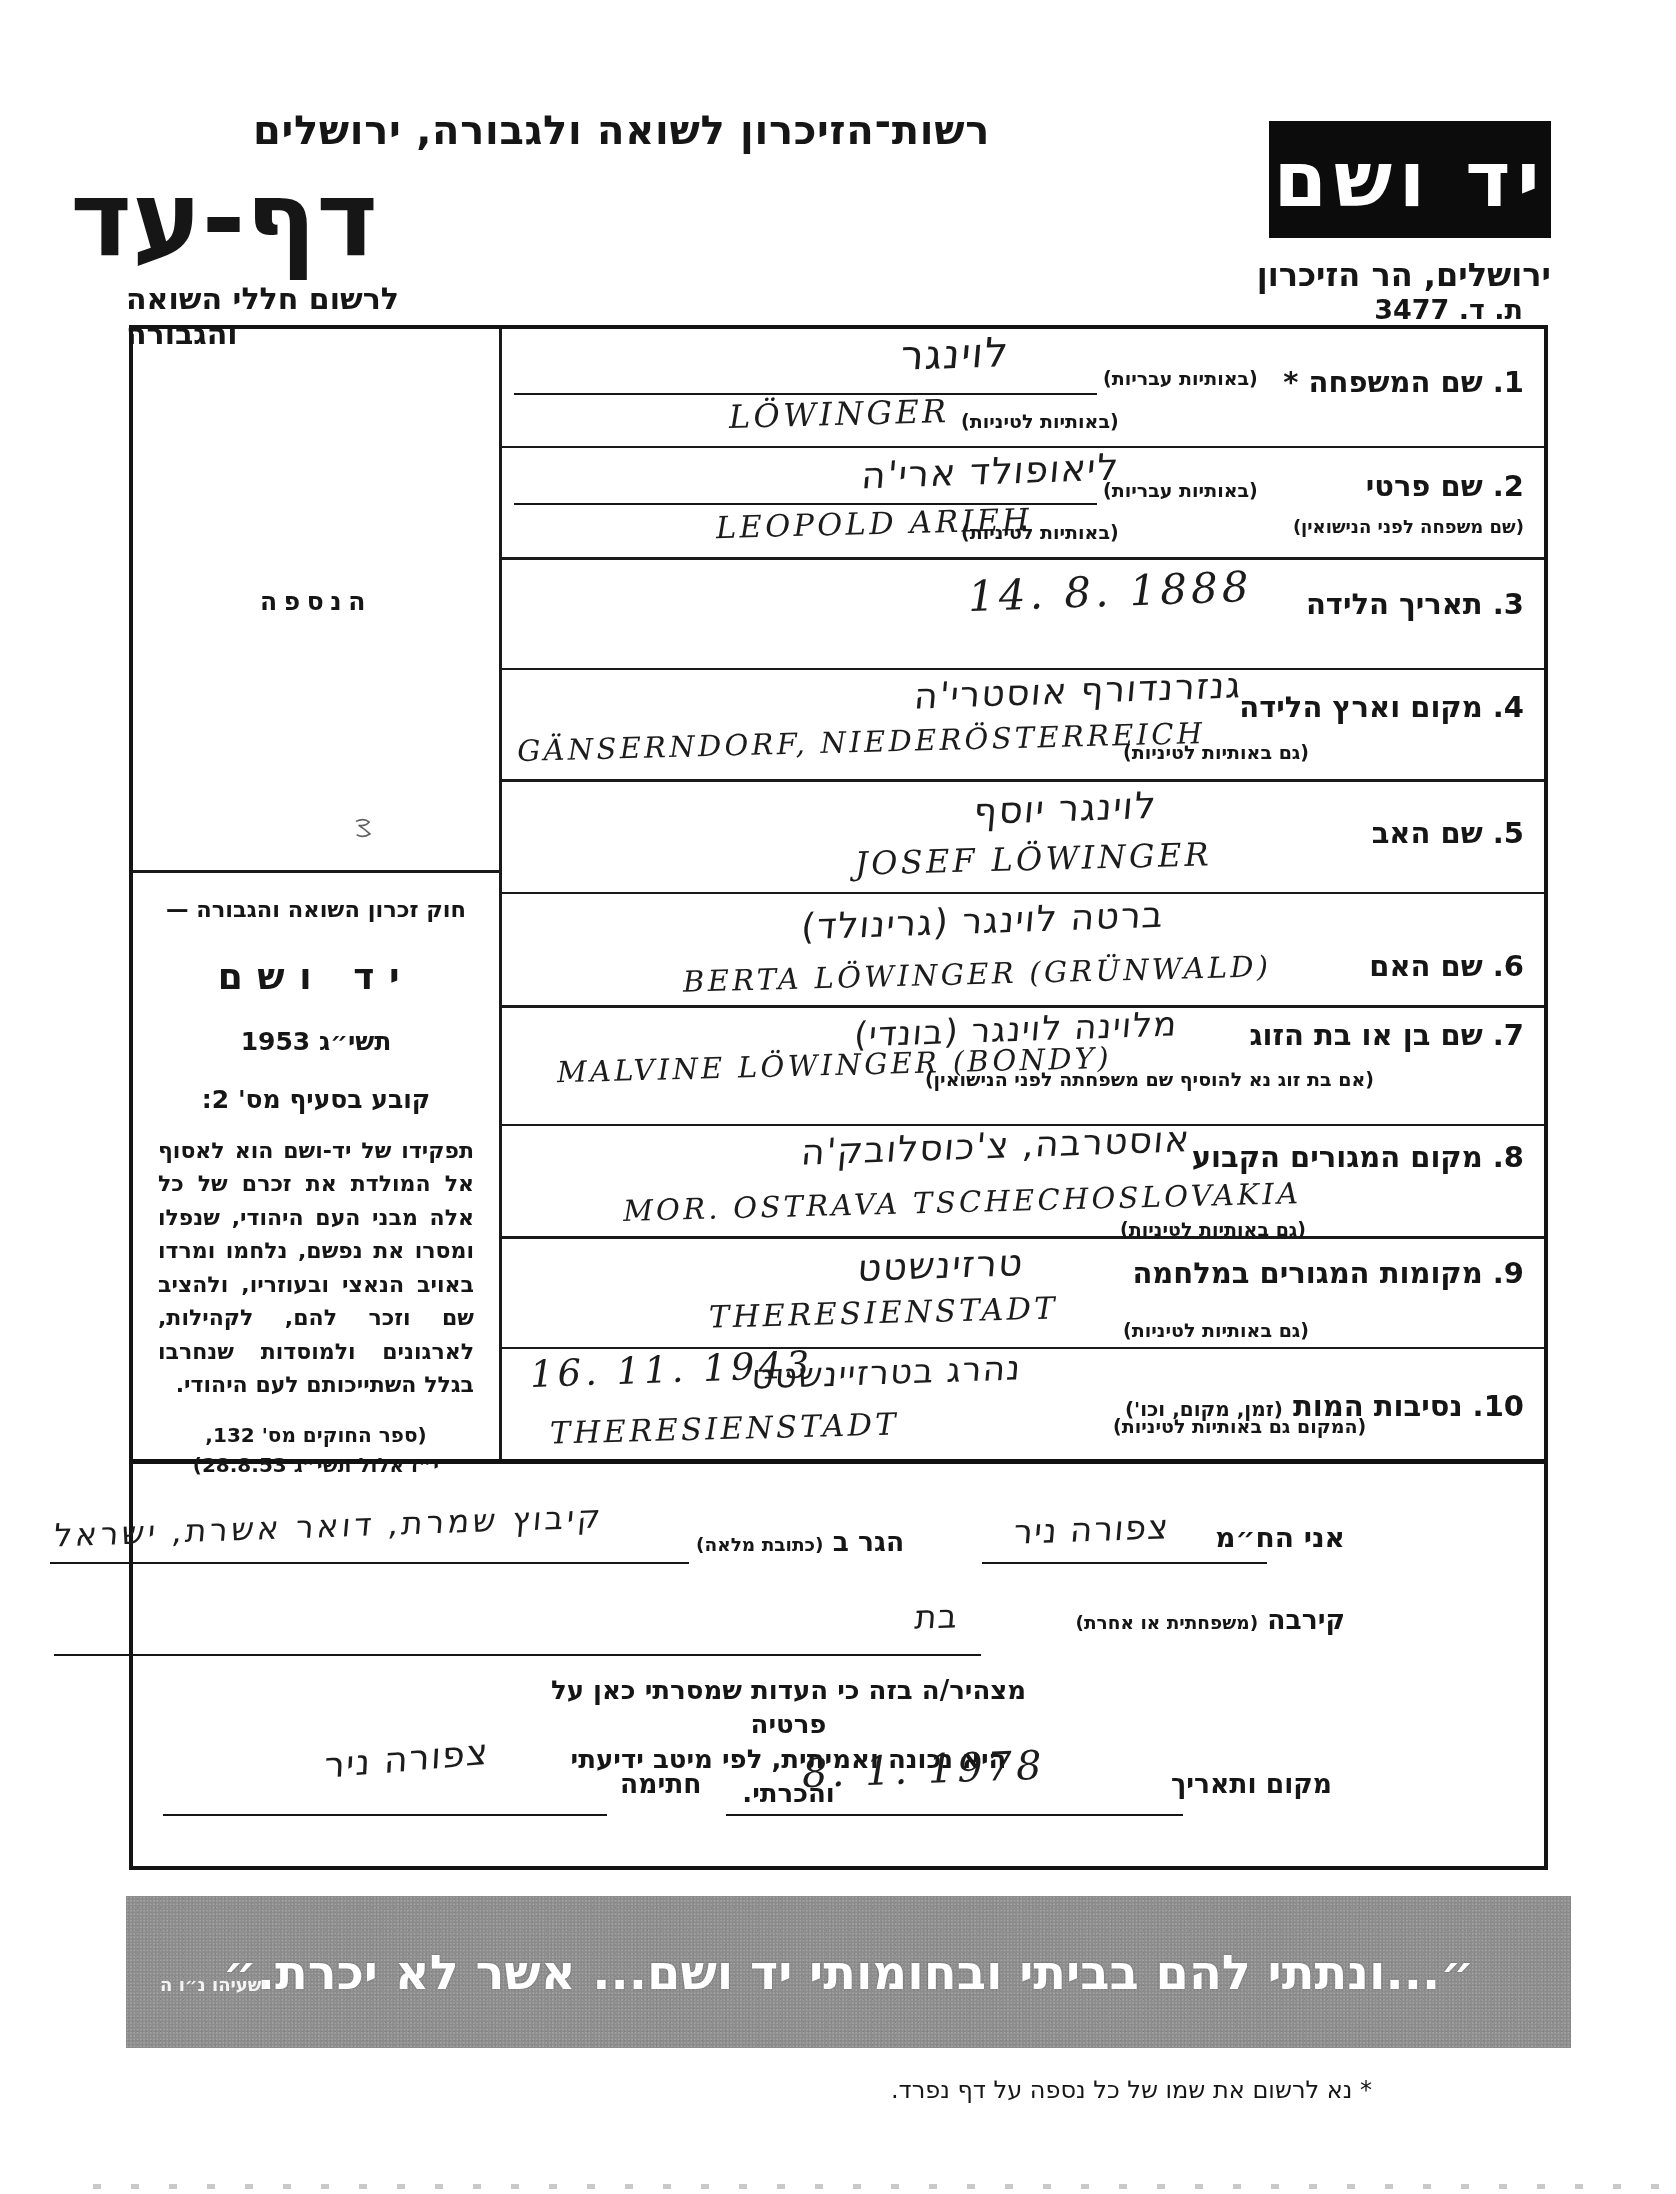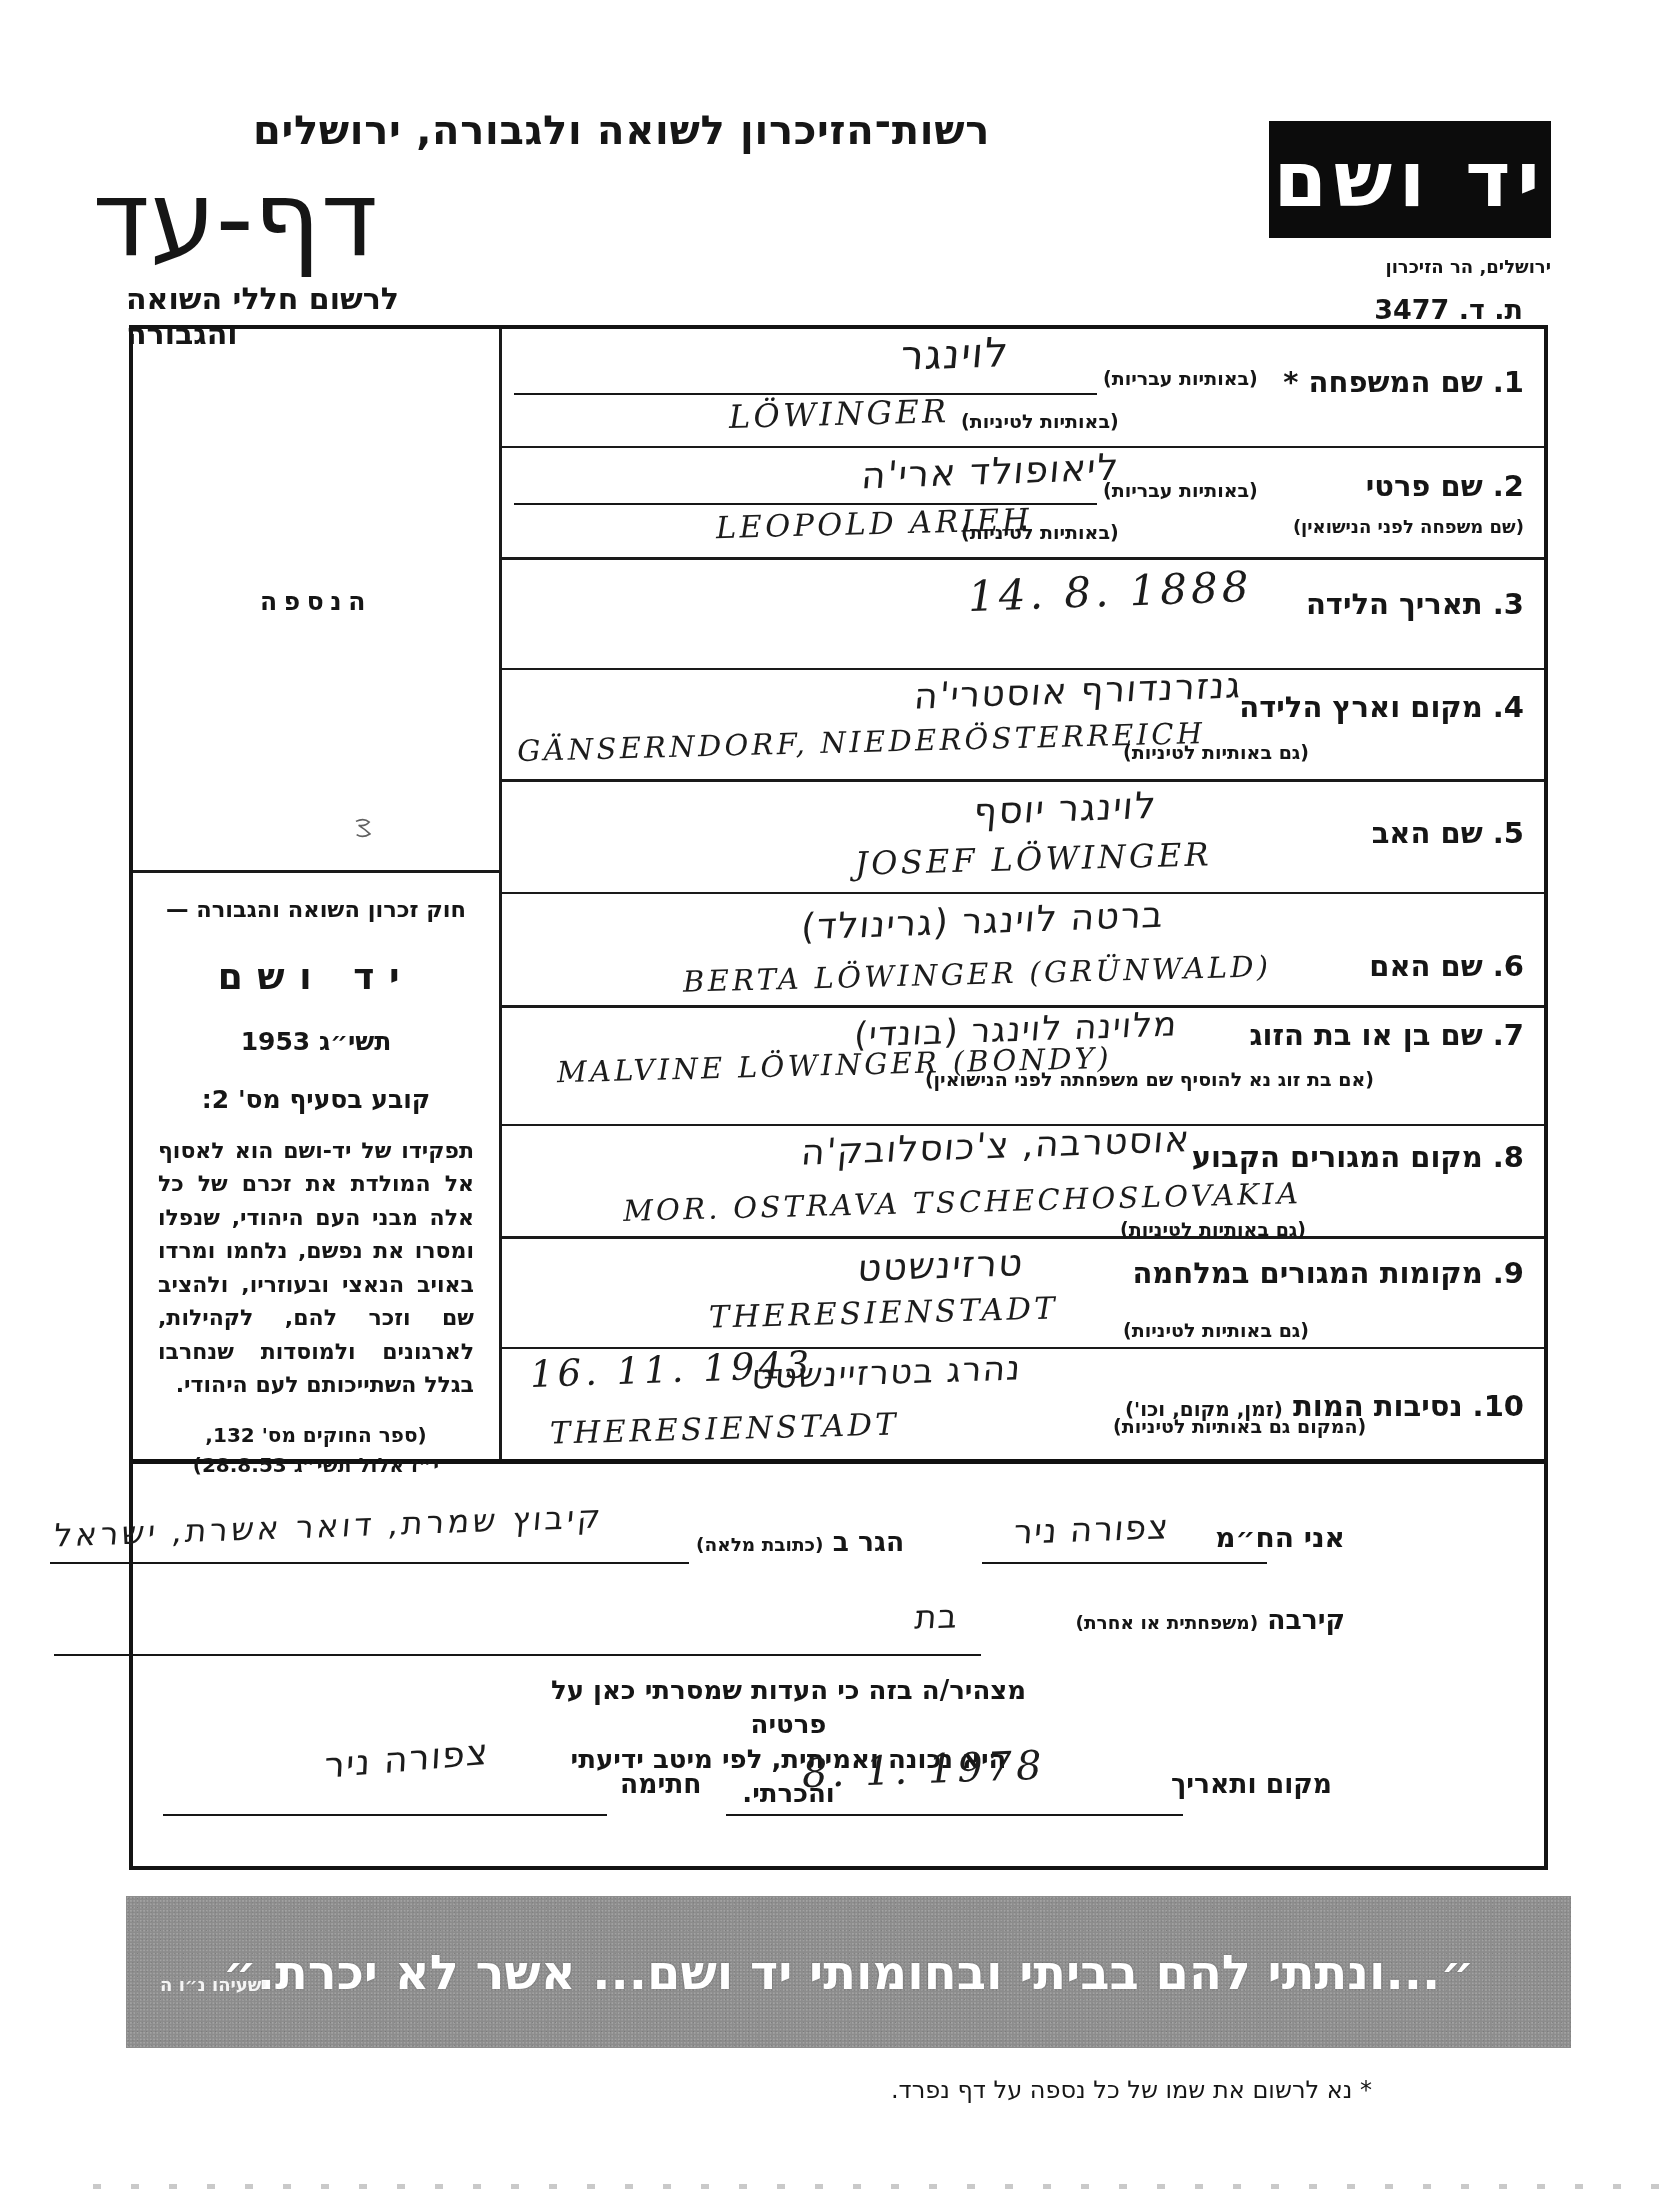--- a/index.html
+++ b/index.html
@@ -5,26 +5,26 @@
   html,body{margin:0;padding:0;background:#e8e8e4;}
   .page{
     position:relative; width:1677px; height:2194px; margin:0 auto;
     background:#ffffff; overflow:hidden; direction:rtl;
     font-family:"DejaVu Sans", sans-serif; color:#161616;
   }
   .abs{position:absolute;}
   .nowrap{white-space:nowrap;}
   
   .auth-line{left:126px; top:107px; width:864px; text-align:right; font-size:40px; font-weight:700; letter-spacing:0.7px;}
-  .form-title{left:126px; top:167px; width:252px; text-align:right; font-size:105px; font-weight:400; line-height:1;}
+  .form-title{left:126px; top:167px; width:252px; text-align:right; font-size:105px; font-weight:700; line-height:1;}
   .form-sub{left:126px; top:281px; width:334px; text-align:left; font-size:30px; font-weight:700;}
   .logo-box{left:1269px; top:121px; width:282px; height:117px; background:#0c0c0c; color:#fff;
             display:flex; align-items:center; justify-content:center;}
   .logo-text{font-size:77px; font-weight:700; letter-spacing:6.6px; font-family:"DejaVu Sans", sans-serif;}
-  .addr1{right:126px; top:256px; font-size:18px; font-weight:700;}
+  .addr1{right:126px; top:256px; font-size:32px; font-weight:700;}
   .addr2{right:154px; top:294px; font-size:27px; font-weight:700;}
   
   .form-box{left:129px; top:325px; width:1419px; height:1545px; border:4px solid #141414; box-sizing:border-box; overflow:visible;}
   .hline{position:absolute; left:368px; right:0; height:2px; background:#1a1a1a;}
   .hline.th{height:3.3px;}
   .vline{position:absolute; left:366px; top:0; width:3.3px; height:1130px; background:#1a1a1a;}
   .fields-bottom{position:absolute; left:0; right:0; top:1130px; height:4.6px; background:#111;}
   .photo-law-div{position:absolute; left:0; width:369px; top:541px; height:3.3px; background:#1a1a1a;}
   
   .photo-label{left:0; top:250px; width:366px; text-align:center; font-size:25px; font-weight:700; letter-spacing:6.6px; line-height:1.8;}

